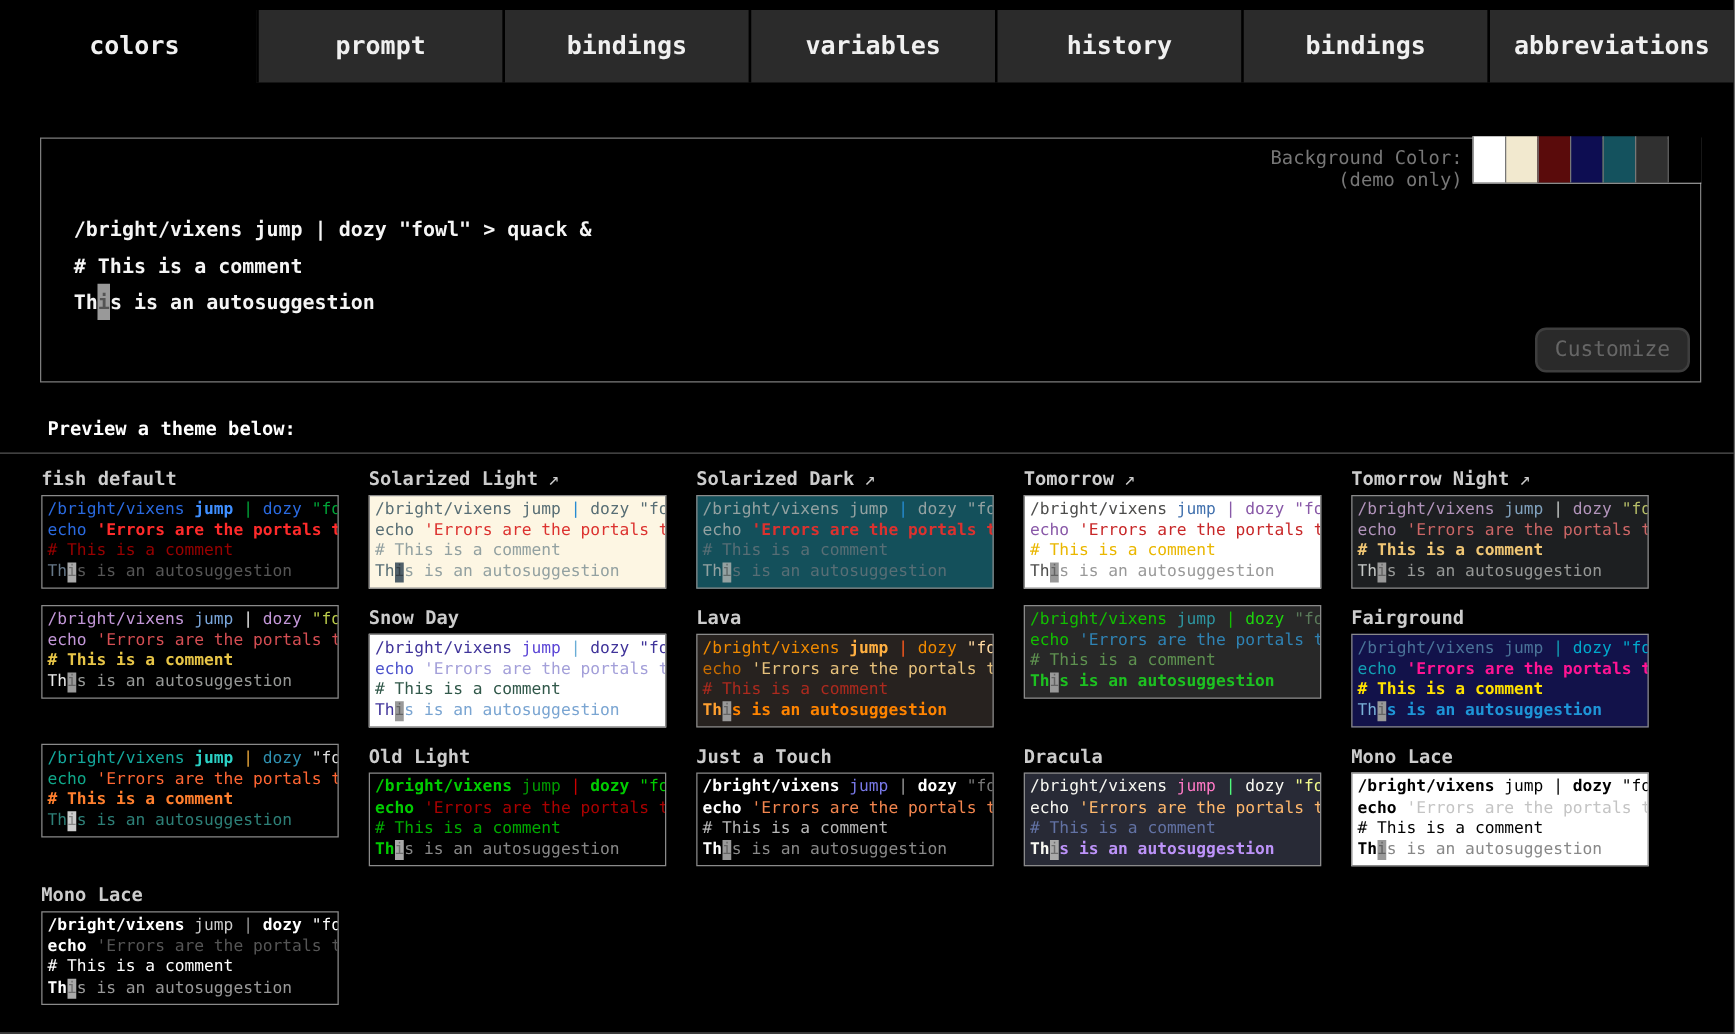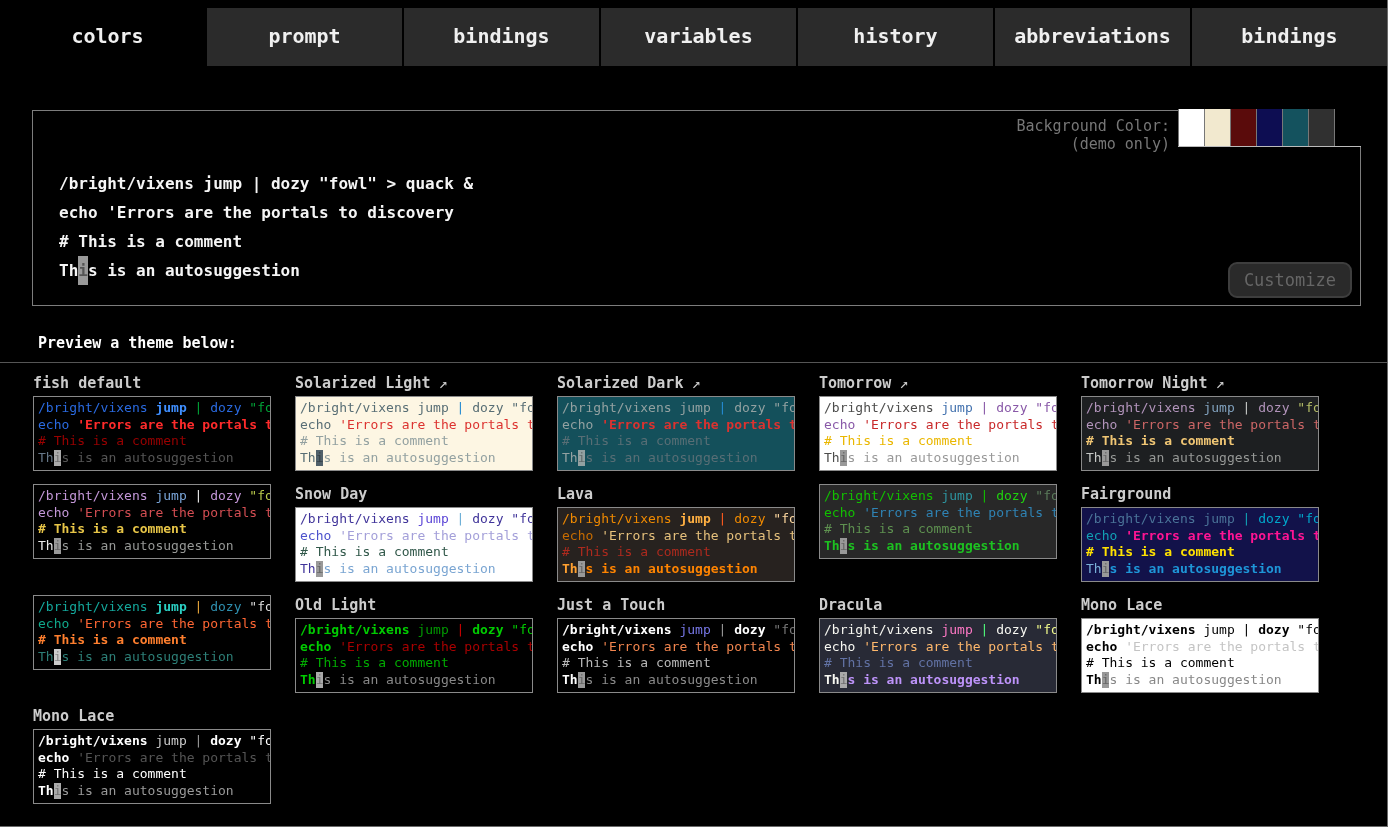--- a/index.html
+++ b/index.html
@@ -45,43 +45,42 @@
 <body>
 
 <div id="page">
 
   <div class="tabbar" id="tabbar">
       <div class="tab active">colors</div>
       <div class="tab">prompt</div>
       <div class="tab">bindings</div>
       <div class="tab">variables</div>
       <div class="tab">history</div>
+      <div class="tab">bindings</div>
       <div class="tab">abbreviations</div>
-      <div class="tab">bindings</div>
     </div>
 
   <div class="panel">
     <div class="bgpicker">
       <div class="bgpicker-label">
         <div>Background Color:</div>
         <div>(demo only)</div>
       </div>
       <div class="swatches" id="swatches">
           <div class="swatch" style="background: rgb(255, 255, 255);"></div>
           <div class="swatch" style="background: rgb(242, 233, 207);"></div>
           <div class="swatch" style="background: rgb(90, 11, 11);"></div>
           <div class="swatch" style="background: rgb(13, 13, 82);"></div>
           <div class="swatch" style="background: rgb(20, 82, 94);"></div>
           <div class="swatch" style="background: rgb(48, 48, 48);"></div>
           <div class="swatch selected" style="background: rgb(0, 0, 0);"></div>
         </div>
     </div>
     <div class="term" id="main-terminal">
         <div class="term-line"><span style="color: rgb(245, 245, 245);">/bright/vixens </span><span style="color: rgb(245, 245, 245);">jump </span><span style="color: rgb(245, 245, 245);">| </span><span style="color: rgb(245, 245, 245);">dozy </span><span style="color: rgb(245, 245, 245);">"fowl" &gt; quack &amp;</span></div>
-        <div class="term-line"><span style="color: rgb(245, 245, 245);">echo </span><span style="color: rgb(245, 245, 245);">'Errors are the portals to discovery</span></div>
         <div class="term-line"><span style="color: rgb(245, 245, 245);"># This is a comment</span></div>
         <div class="term-line"><span style="color: rgb(245, 245, 245);">Th</span><span class="cursor" style="background: rgb(153, 153, 153); color: rgba(0, 0, 0, 0.45);">i</span><span style="color: rgb(245, 245, 245);">s is an autosuggestion</span></div>
       </div>
     <button class="customize-btn">Customize</button>
   </div>
 
   <div class="preview-heading">Preview a theme below:</div>
   <div class="divider"></div>
 
   <div class="themes" id="themes">

